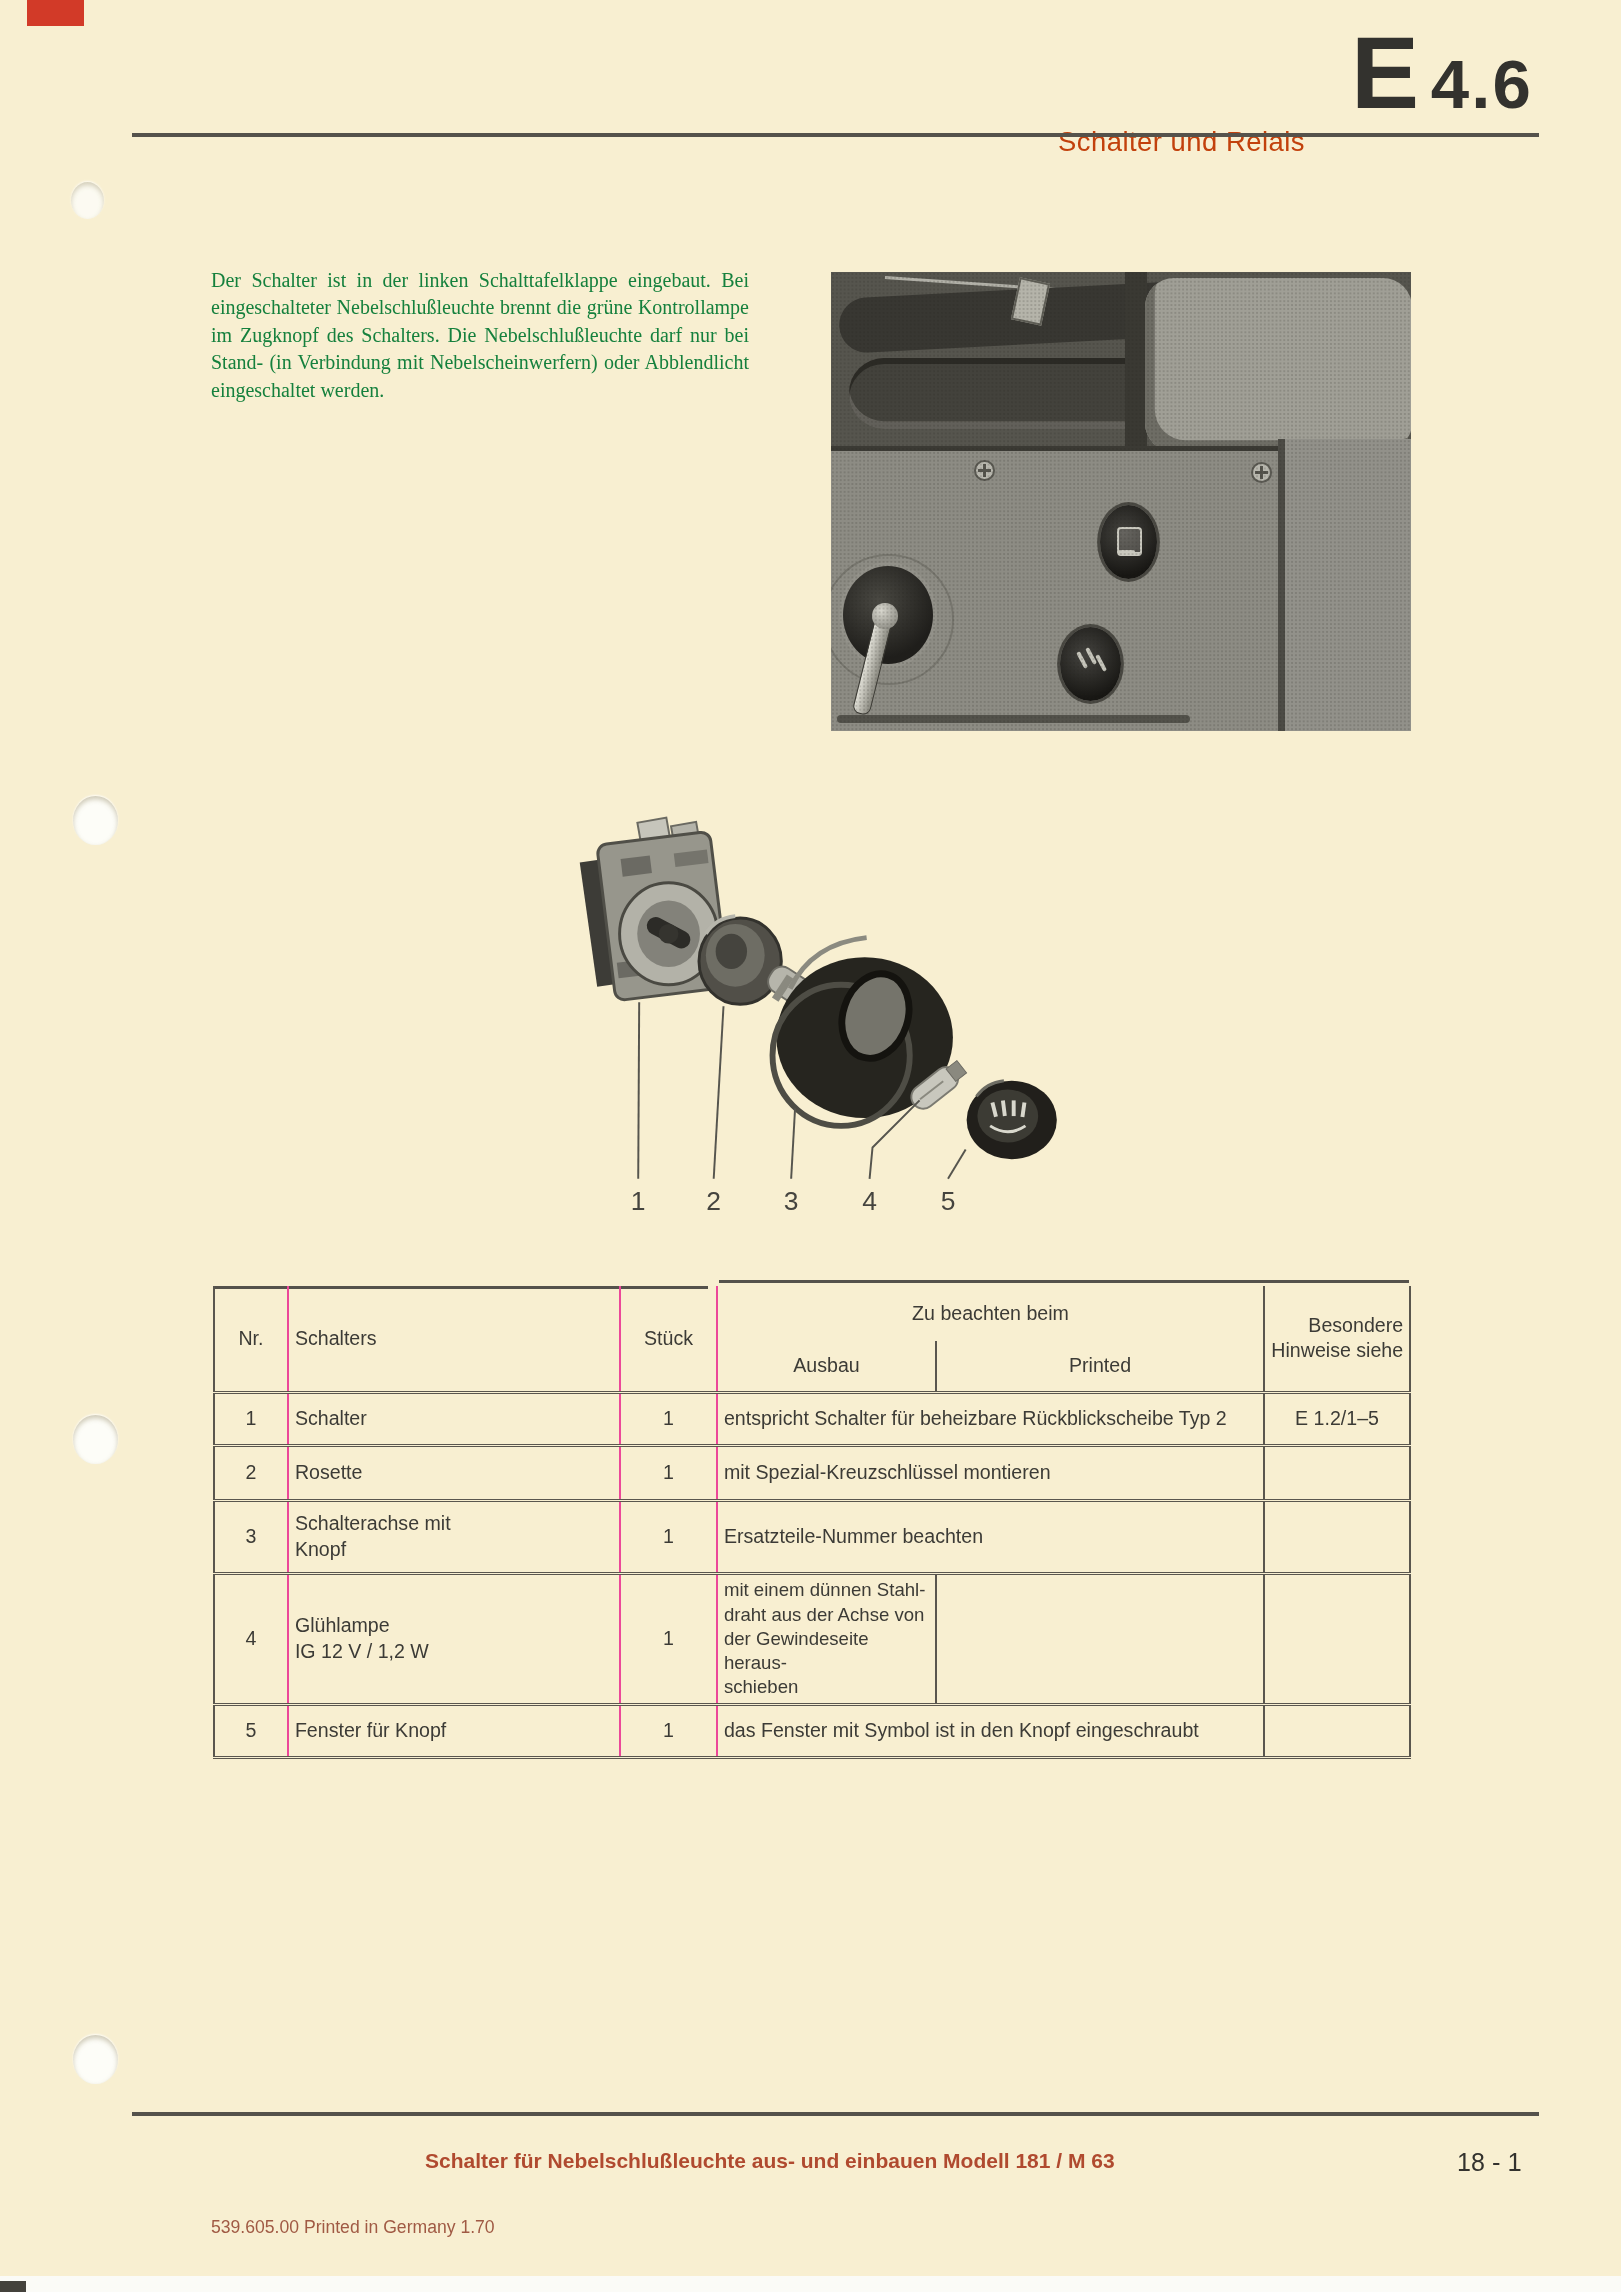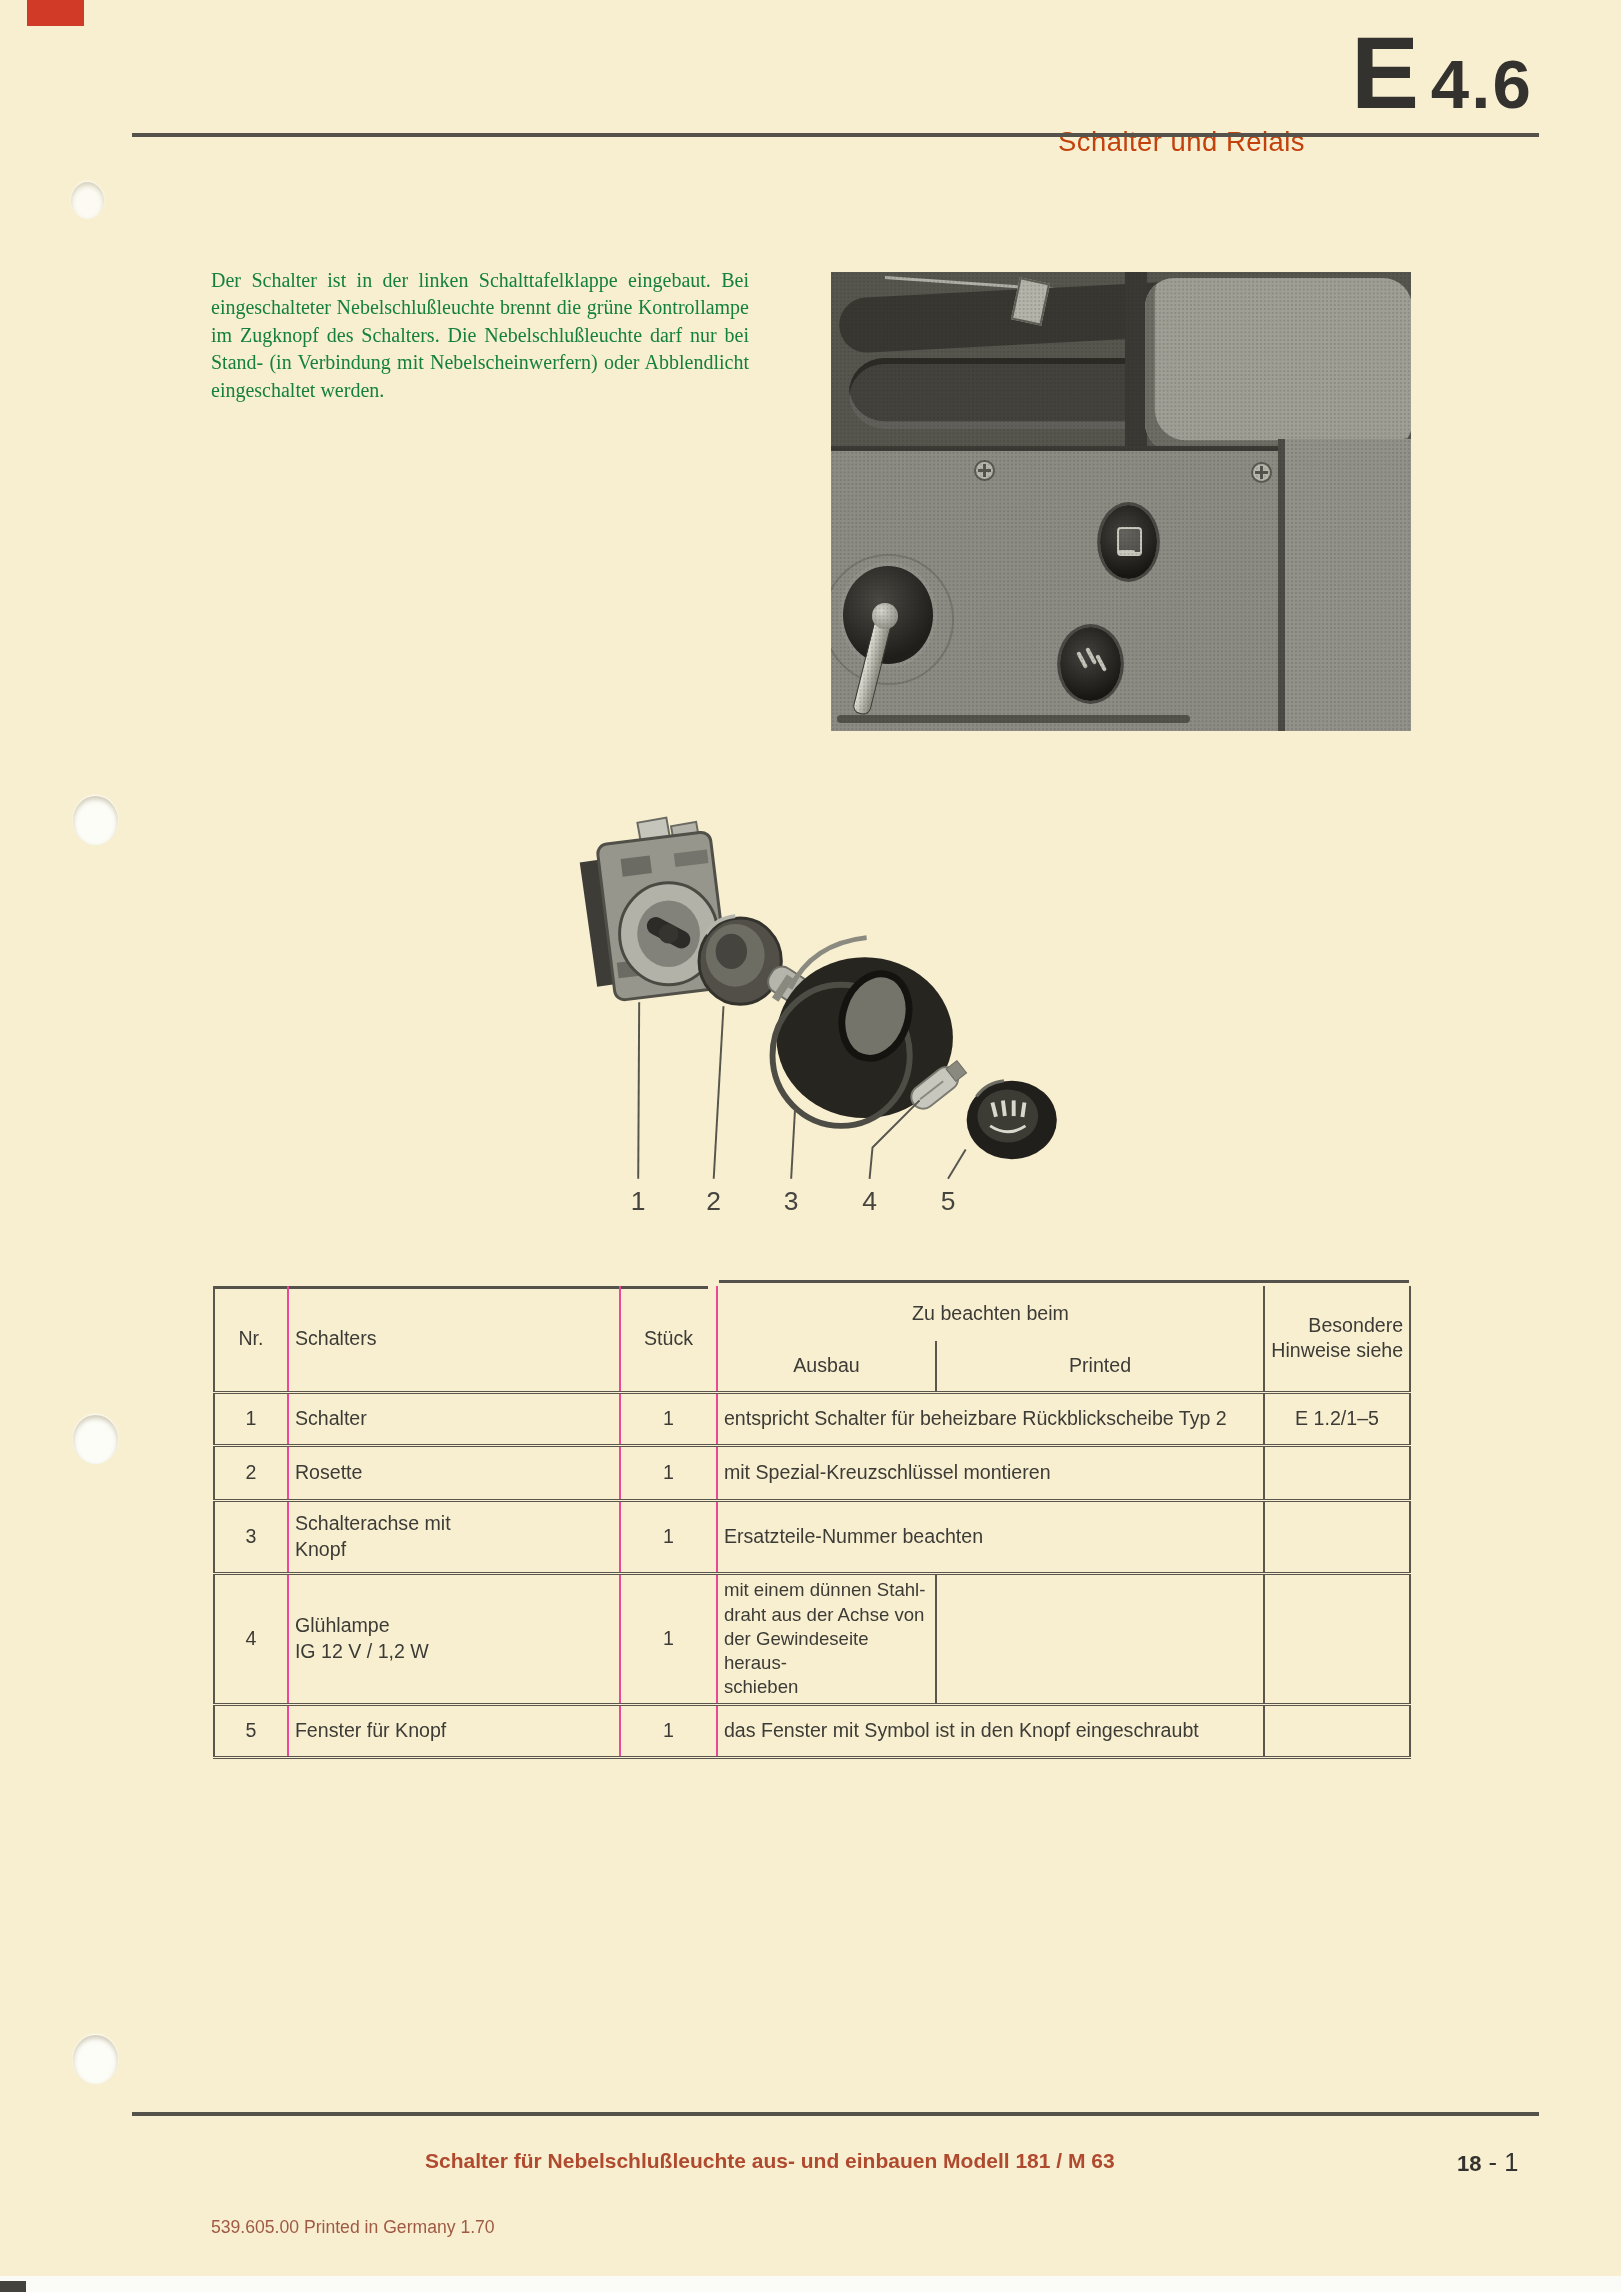--- a/index.html
+++ b/index.html
@@ -104,21 +104,21 @@
   .t-center{text-align:center;}
   .t-ben{padding-left:17.6px;white-space:pre-line;}
   .t-span{padding-left:21.6px;}
   .t-aus{padding-left:19.6px;white-space:pre-line;font-size:18.6px;vertical-align:middle;}
   .t-besh{text-align:right;padding:2px 9.8px;}
   .t-zu{text-align:center;vertical-align:middle;}
   .t-subhead{text-align:center;padding-left:19.6px;}
   
   .footer-label{position:absolute;left:425px;top:2149px;font-size:21px;font-weight:bold;color:#b04a2f;}
   .page-number{position:absolute;left:1457px;top:2148px;color:#33322e;font-size:25.5px;}
-  .page-number b{font-size:22px;font-weight:bold;}
+  .page-number b{font-size:25px;font-weight:normal;}
   .imprint{position:absolute;left:211px;top:2217px;font-size:17.6px;color:#a05a44;}
   .bottom-strip{position:absolute;left:0;top:2276px;width:1621px;height:16.7px;background:#fbfbf7;}
   .corner-mark{position:absolute;left:0;top:2281px;width:25.5px;height:11.8px;background:#44423c;}
 </style>
 </head>
 <body>
 
 <div class="page">
 
   <div class="red-tab"></div>

